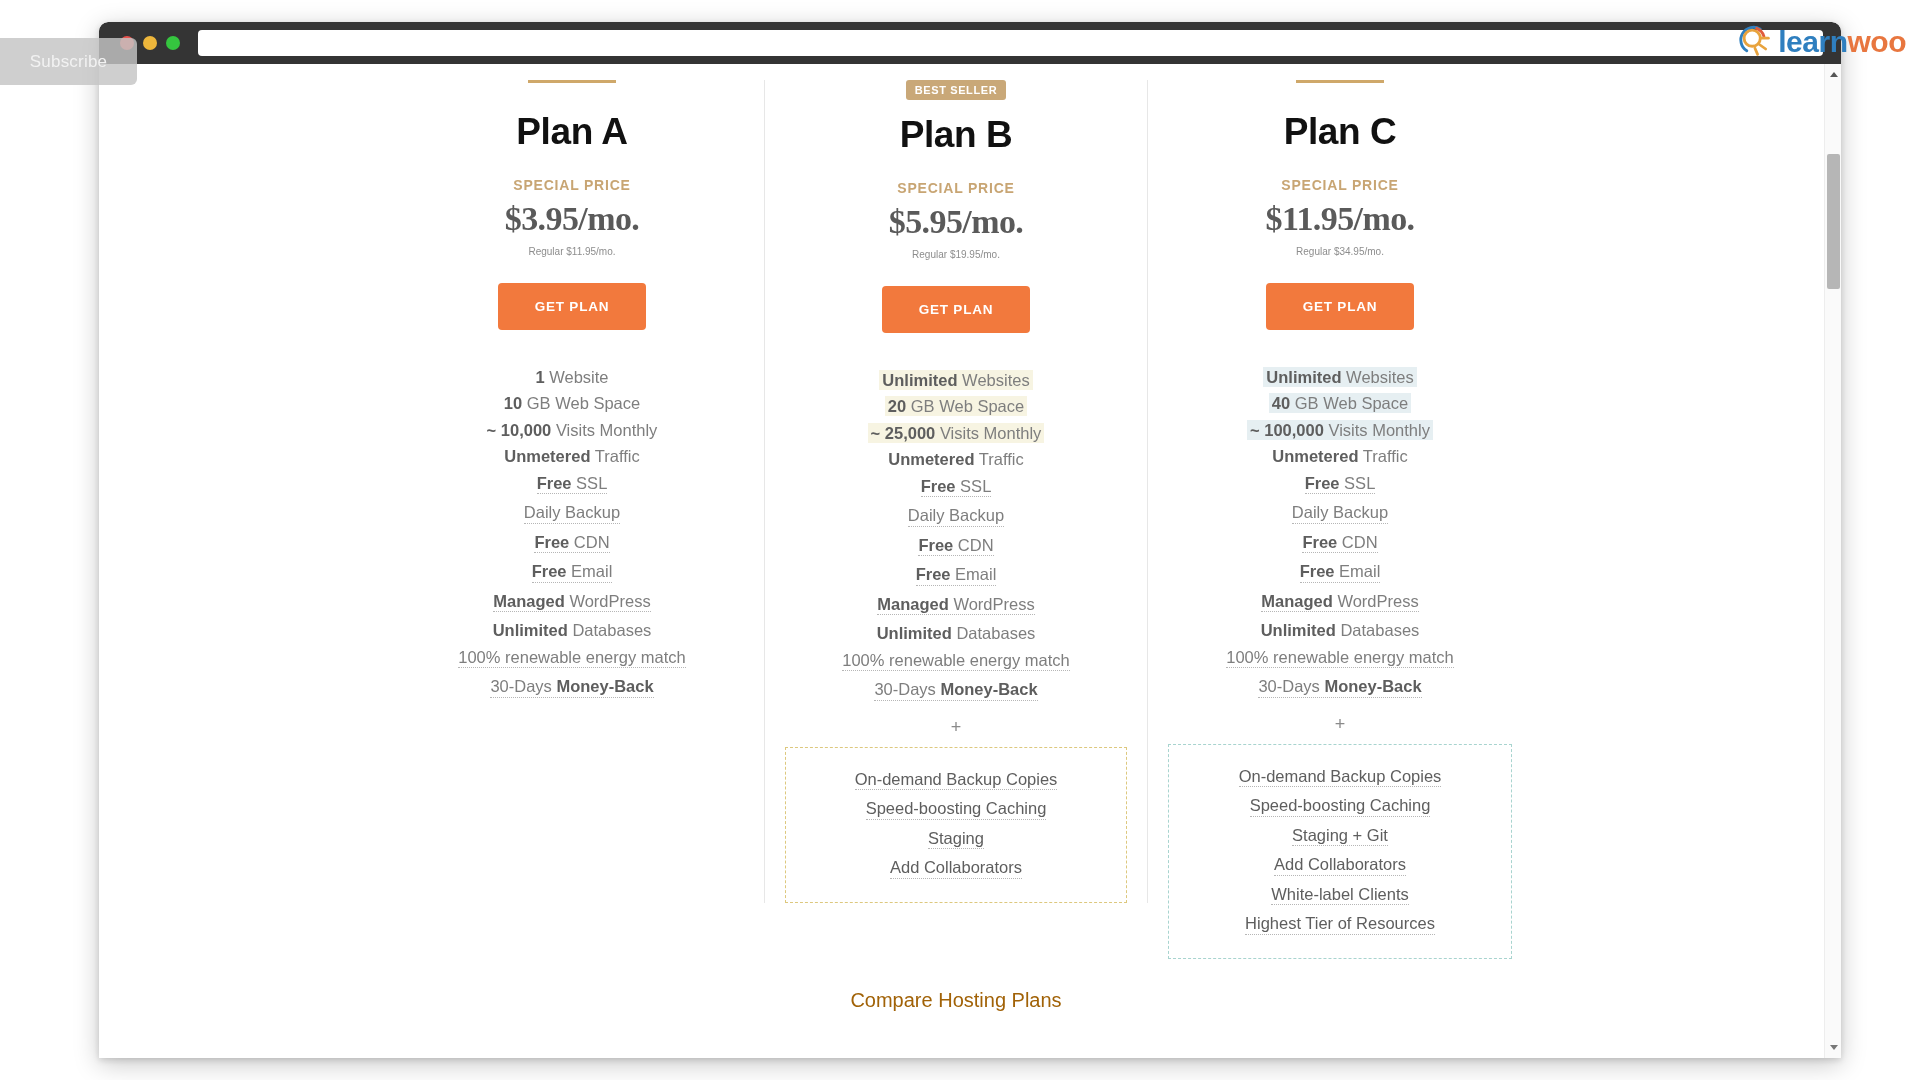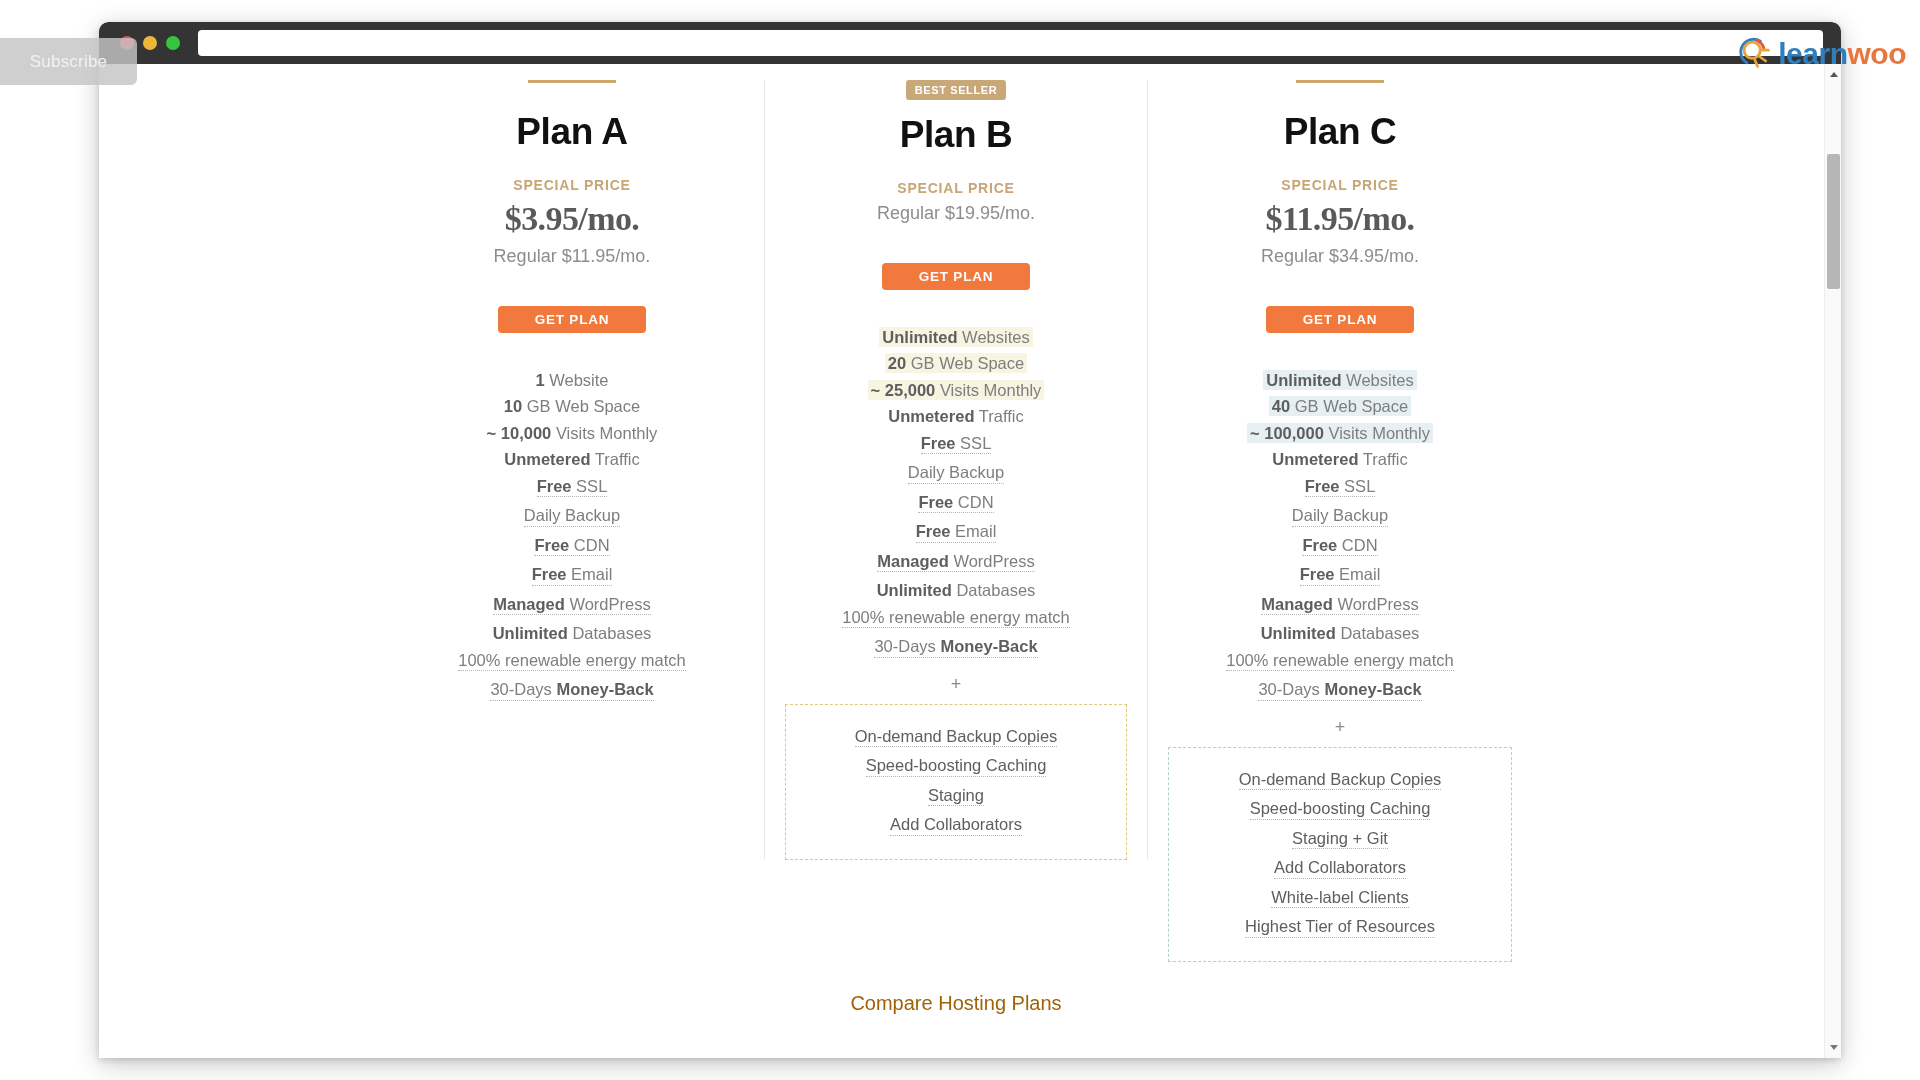--- a/index.html
+++ b/index.html
@@ -115,34 +115,34 @@
   }
   .price {
     font-size: 34px;
     font-weight: bold;
     color: #5a5a5a;
     letter-spacing: -0.6px;
     margin-bottom: 8px;
     font-family: Liberation Serif, serif;
   }
   .regular {
-    font-size: 18px;
+    font-size: 10px;
     color: #8d8d8d;
-    margin-bottom: 39px;
+    margin-bottom: 26px;
   }
   .cta {
     display: inline-block;
     background: #f2793d;
     color: #ffffff;
     border: none;
     border-radius: 4px;
     font-size: 13.5px;
     font-weight: bold;
     letter-spacing: 0.8px;
-    padding: 6px 0;
+    padding: 16px 0;
     width: 148px;
     cursor: pointer;
     font-family: "Liberation Sans", sans-serif;
     margin-bottom: 34px;
   }
 
   .features { list-style: none; }
   .feature {
     font-size: 16.5px;
     color: #7e7e7e;
@@ -229,21 +229,21 @@
     width: 13px;
     height: 135px;
     background: #b6b6b6;
     border-radius: 2px;
     cursor: pointer;
   }
 
   
   .logo {
     position: absolute;
-    right: 14px; top: 32px;
+    right: 14px; top: 20px;
     height: 44px;
     display: flex;
     align-items: center;
     gap: 6px;
     z-index: 40;
   }
   .logo-text {
     font-size: 30px;
     font-weight: bold;
     letter-spacing: -0.5px;
@@ -297,21 +297,21 @@
                 <li class="feature"><span class="hl"><span><span class="b">Unmetered</span><span> Traffic</span></span></span></li>
                 <li class="feature"><span class="hl"><span class="tip"><span class="b">Free</span><span> SSL</span></span></span></li>
                 <li class="feature"><span class="hl"><span class="tip"><span>Daily Backup</span></span></span></li>
                 <li class="feature"><span class="hl"><span class="tip"><span class="b">Free</span><span> CDN</span></span></span></li>
                 <li class="feature"><span class="hl"><span class="tip"><span class="b">Free</span><span> Email</span></span></span></li>
                 <li class="feature"><span class="hl"><span class="tip"><span class="b">Managed</span><span> WordPress</span></span></span></li>
                 <li class="feature"><span class="hl"><span><span class="b">Unlimited</span><span> Databases</span></span></span></li>
                 <li class="feature"><span class="hl"><span class="tip"><span>100% renewable energy match</span></span></span></li>
                 <li class="feature"><span class="hl"><span class="tip"><span>30-Days </span><span class="b">Money-Back</span></span></span></li>
               </ul></div>
-            <div class="plan div-left div-right"><div class="badge">BEST SELLER</div><div class="plan-name">Plan B</div><div class="special-price">SPECIAL PRICE</div><div class="regular">Regular $19.95/mo.</div><button class="cta">GET PLAN</button><ul class="features">
+            <div class="plan div-left div-right"><div class="badge">BEST SELLER</div><div class="plan-name">Plan B</div><div class="special-price">SPECIAL PRICE</div><div class="price">$5.95/mo.</div><div class="regular">Regular $19.95/mo.</div><button class="cta">GET PLAN</button><ul class="features">
                 <li class="feature hi-yellow"><span class="hl"><span><span class="b">Unlimited</span><span> Websites</span></span></span></li>
                 <li class="feature hi-yellow"><span class="hl"><span><span class="b">20</span><span> GB Web Space</span></span></span></li>
                 <li class="feature hi-yellow"><span class="hl"><span><span class="b">~ 25,000</span><span> Visits Monthly</span></span></span></li>
                 <li class="feature"><span class="hl"><span><span class="b">Unmetered</span><span> Traffic</span></span></span></li>
                 <li class="feature"><span class="hl"><span class="tip"><span class="b">Free</span><span> SSL</span></span></span></li>
                 <li class="feature"><span class="hl"><span class="tip"><span>Daily Backup</span></span></span></li>
                 <li class="feature"><span class="hl"><span class="tip"><span class="b">Free</span><span> CDN</span></span></span></li>
                 <li class="feature"><span class="hl"><span class="tip"><span class="b">Free</span><span> Email</span></span></span></li>
                 <li class="feature"><span class="hl"><span class="tip"><span class="b">Managed</span><span> WordPress</span></span></span></li>
                 <li class="feature"><span class="hl"><span><span class="b">Unlimited</span><span> Databases</span></span></span></li>

